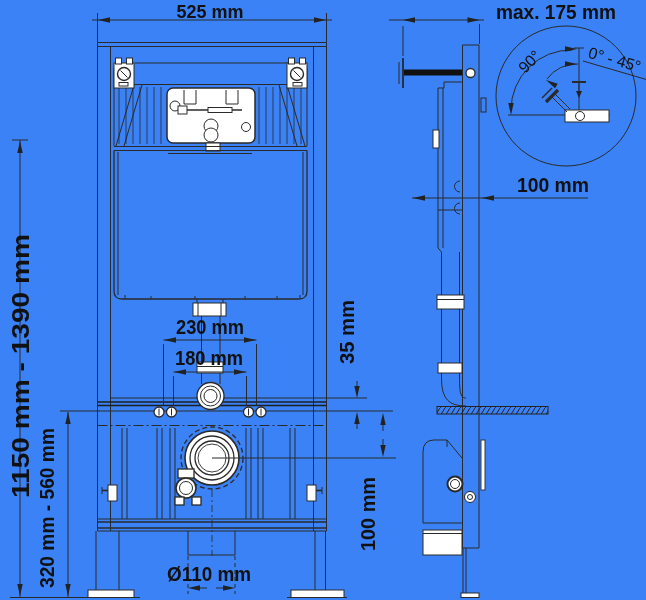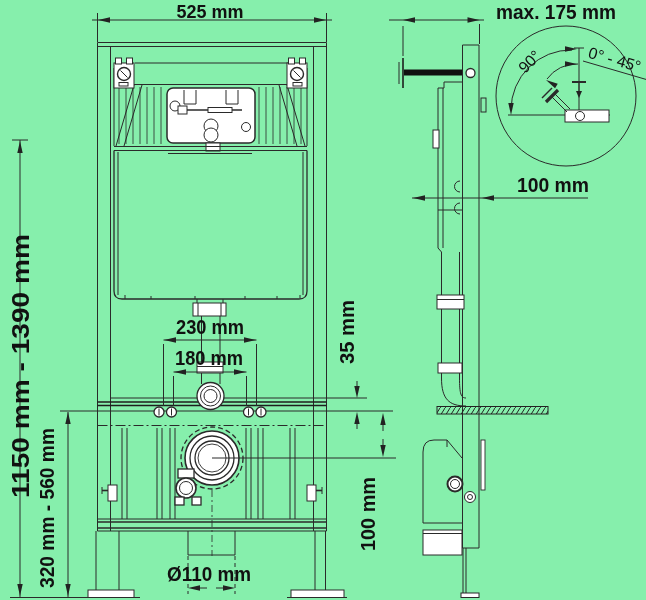--- a/index.html
+++ b/index.html
@@ -1,16 +1,16 @@
 <!DOCTYPE html>
 <html><head>
 <meta charset="utf-8">
 <style>
   html,body{margin:0;padding:0;background:#fff}
-  .stage{width:646px;height:600px;position:relative;background:#86efac;overflow:hidden}
+  .stage{width:646px;height:600px;position:relative;background:#3b82f6;overflow:hidden}
   svg{display:block}
   svg text{font-family:"Liberation Sans","DejaVu Sans",sans-serif;font-weight:700;fill:#111;stroke:none}
   .t19{font-size:19px}
   .t21{font-size:21px}
   .t20{font-size:20px}
   .t24{font-size:24px}
   .t15{font-size:16px;font-weight:400}
   .thin{stroke:#2a2a2a;stroke-width:1;fill:none}
   .med{stroke:#1e1e1e;stroke-width:1.6;fill:none}
   .wfill{fill:#ffffff;stroke:#2a2a2a;stroke-width:1.3}

